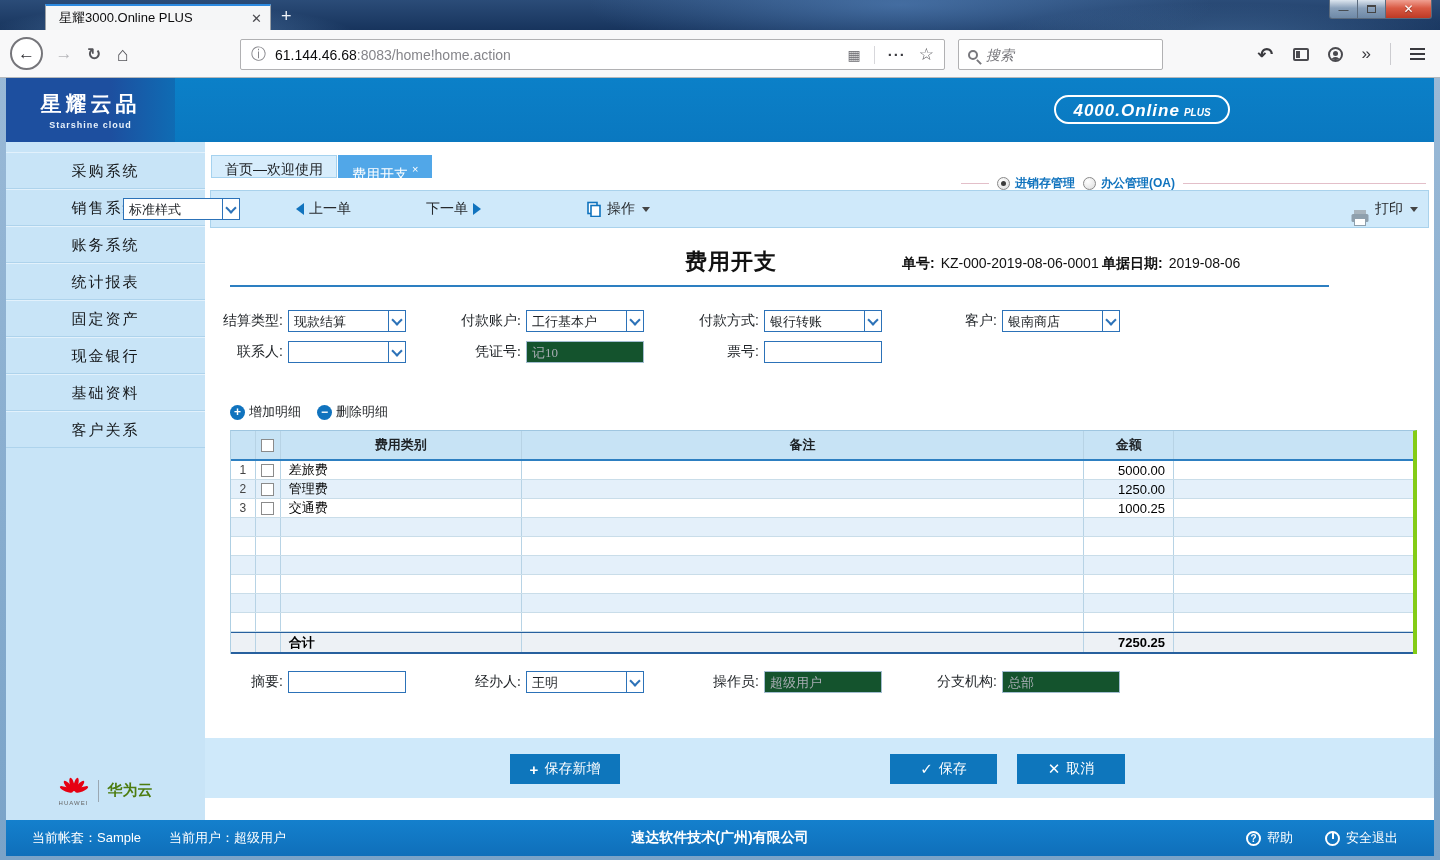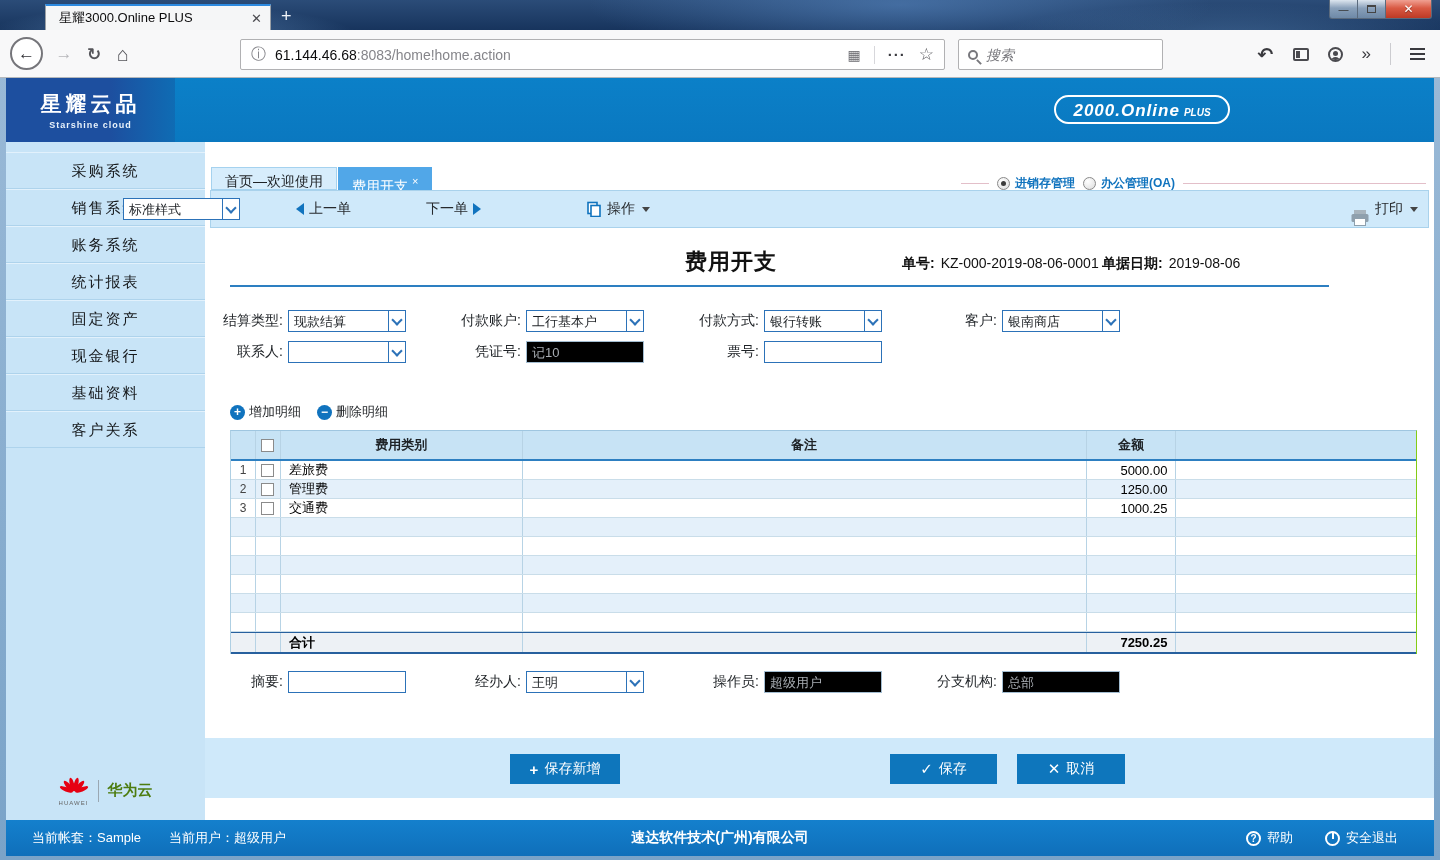--- a/index.html
+++ b/index.html
@@ -98,21 +98,21 @@
   .partner { position:absolute; bottom:14px; left:0; width:100%; display:flex; align-items:center;
     justify-content:center; gap:9px; }
   .huawei-logo { display:flex; flex-direction:column; align-items:center; }
   .huawei-brand { font-size:6px; color:#666; letter-spacing:1px; margin-top:1px; }
   .partner-divider { width:1px; height:22px; background:#9aa7b2; }
   .partner-name { font-size:15px; font-weight:bold; color:#4d7c0f; }
 
   
   .content { position:relative; flex:1; background:#fff; }
 
-  .tab { position:absolute; top:25px; height:23px; line-height:27px; padding:0 13px; font-size:14px; cursor:pointer; }
+  .tab { position:absolute; top:13px; height:23px; line-height:27px; padding:0 13px; font-size:14px; cursor:pointer; }
   .tab-home { left:6px; background:#d7edfc; border:1px solid #a5d2ef; color:#1e2226; }
   .tab-active { left:133px; background:#51a7e8; color:#fff; border:1px solid #51a7e8; }
   .tab-x { font-size:11px; vertical-align:6px; margin-left:4px; color:#fff; }
 
   .mode-group { position:absolute; top:33px; right:8px; display:flex; align-items:center; gap:8px; }
   .mode-line { height:1px; background:#e3bfc9; }
   .mode-line.l { width:28px; } .mode-line.r { width:243px; }
   .mode-item { display:flex; align-items:center; gap:5px; cursor:pointer; }
   .radio { width:13px; height:13px; border:1px solid #8a8a8a; border-radius:50%;
     background:radial-gradient(circle at 35% 30%, #fff, #dcdcdc); position:relative; flex:none; }
@@ -136,44 +136,44 @@
 
   
   .select { position:relative; background:#fff; border:1px solid #2c72b8; height:22px;
     font-size:13px; color:#1e2226; padding:2px 22px 0 5px; cursor:pointer; white-space:nowrap; overflow:hidden; }
   .select .sel-arrow { position:absolute; right:0; top:0; width:17px; height:20px;
     border-left:1px solid #2c72b8; display:flex; align-items:center; justify-content:center; background:#fff; }
   .select .sel-arrow::before { content:""; width:6px; height:6px; border-right:2px solid #2c72b8;
     border-bottom:2px solid #2c72b8; transform:rotate(45deg); margin-top:-3px; }
   .input { background:#fff; border:1px solid #2c72b8; height:22px; font-size:13px; color:#1e2226;
     padding:2px 5px 0 5px; }
-  .input.disabled { border:1px solid #a3bdd1; color:#a8adb3; background:#000000; }
+  .input.disabled { border:1px solid #a3bdd1; color:#a8adb3; background:#14532d; }
 
   .doc-head { position:absolute; top:95px; left:25px; right:105px; height:50px;
     border-bottom:2px solid #2d7fc1; }
   .doc-title { position:absolute; left:455px; bottom:8px; font-size:22px; font-weight:bold; color:#111; letter-spacing:1px; }
   .doc-meta { position:absolute; bottom:12px; font-size:14px; color:#111; }
   .doc-no { left:672px; } .doc-date { left:872px; }
   .doc-meta b { font-weight:bold; margin-right:6px; }
 
   .field { position:absolute; display:flex; align-items:center; height:22px; }
   .field .lbl { display:inline-block; width:86px; text-align:right; padding-right:5px;
     font-size:14px; color:#1e2226; flex:none; }
   .field .select, .field .input { width:118px; flex:none; }
   .r1 { top:168px; } .r2 { top:199px; } .r3 { top:529px; }
-  .fx1 { left:-3px; } .fx2 { left:235px; } .fx3 { left:473px; } .fx4 { left:711px; }
+  .fx1 { left:-3px; } .fx2 { left:235px;font-family:Liberation Serif, serif; } .fx3 { left:473px; } .fx4 { left:711px; }
 
   .detail-actions { position:absolute; top:261px; left:25px; display:flex; gap:16px; }
   .da-btn { display:flex; align-items:center; gap:4px; font-size:13px; color:#26292c; cursor:pointer; }
   .circle-ico { width:15px; height:15px; border-radius:50%; background:#1073be; color:#fff;
     font-size:12px; font-weight:bold; line-height:14px; text-align:center; }
 
   
   .grid { position:absolute; top:288px; left:25px; width:1187px; border-left:1px solid #aecfe3;
-    border-right:1px solid #84cc16; border-top:1px solid #9fc6e0; font-size:13px; }
+    border-right:4px solid #84cc16; border-top:1px solid #9fc6e0; font-size:13px; }
   .g-row { display:flex; height:19px; border-bottom:1px solid #c9dde9; background:#fff; }
   .g-row.stripe { background:#e4f0fa; }
   .g-head { height:30px; background:#c7e3f5; border-bottom:2px solid #2d7fc1; }
   .g-cell { border-right:1px solid #b7d3e5; height:100%; display:flex; align-items:center; overflow:hidden; }
   .g-cell:last-child { border-right:none; }
   .c-num { width:25px; justify-content:center; color:#444; font-size:12px; }
   .c-cb { width:25px; justify-content:center; }
   .c-cat { width:242px; padding-left:8px; }
   .c-note { width:565px; padding-left:8px; }
   .c-amt { width:90px; justify-content:flex-end; padding-right:8px; }
@@ -259,21 +259,21 @@
 </div>
 
 <div class="page">
 
   <div class="app-header">
     <div class="logo-block">
       <div class="logo-title">星耀云品</div>
       <div class="logo-sub">Starshine cloud</div>
     </div>
     <div class="badge">
-      <span class="badge-main">2000.Online</span>
+      <span class="badge-main">4000.Online</span>
       <span class="badge-plus">PLUS</span>
     </div>
   </div>
 
   <div class="app-body">
     <div class="sidebar">
       <div class="side-item">采购系统</div>
       <div class="side-item">销售系统</div>
       <div class="side-item">账务系统</div>
       <div class="side-item">统计报表</div>

